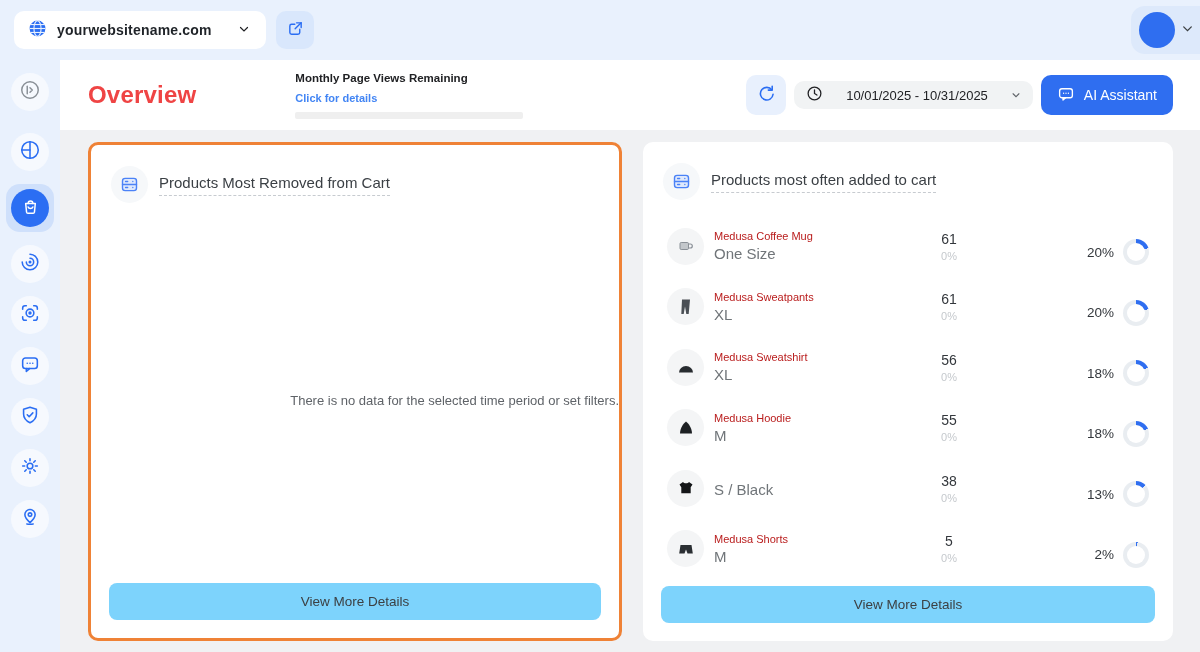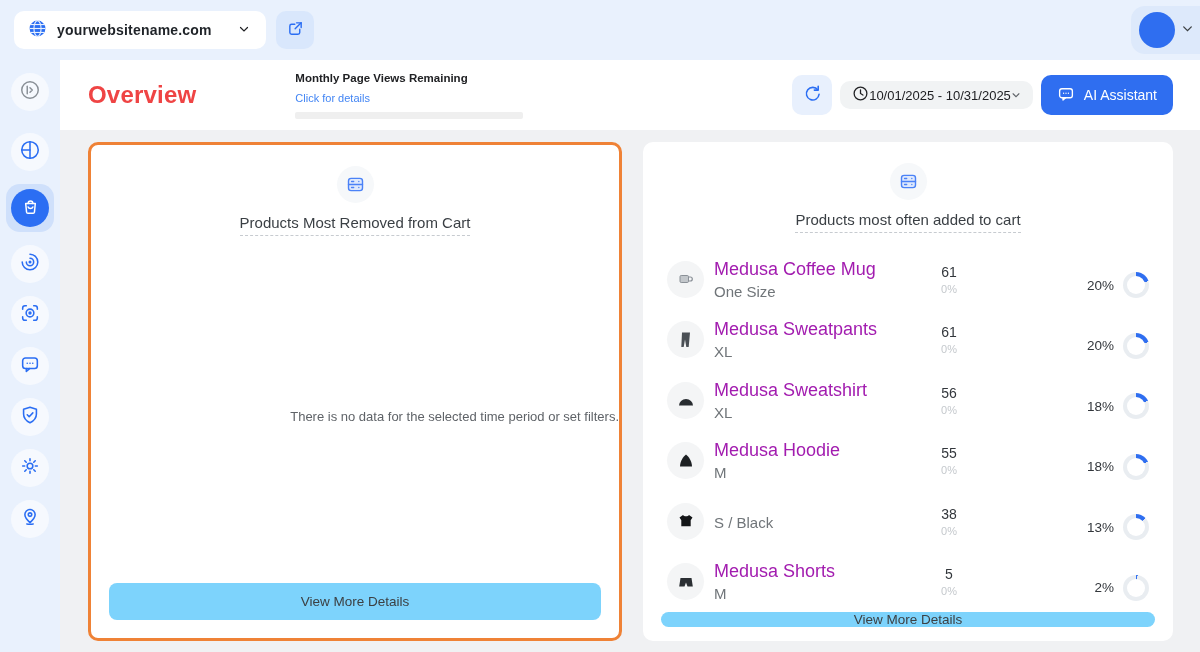--- a/index.html
+++ b/index.html
@@ -20,48 +20,48 @@
   .side-item.first { margin-bottom:22px; }
   .side-active-wrap { width:48px; height:48px; border-radius:14px; background:#cfe0fb; display:flex; align-items:center; justify-content:center; margin-bottom:13px; cursor:pointer; flex:0 0 auto; }
   .side-active { width:38px; height:38px; border-radius:50%; background:#2b6ef3; display:flex; align-items:center; justify-content:center; }
 
   
   .page-header { position:absolute; left:60px; top:60px; width:1140px; height:70px; background:#ffffff; display:flex; align-items:center; padding:0 27px 0 28px; }
   .page-title { font-size:24px; font-weight:700; color:#ef4444; letter-spacing:.2px; }
   .views-block { margin-left:99px; width:228px; }
   .views-top { display:flex; align-items:flex-start; gap:6px; }
   .views-label { font-size:11.5px; font-weight:700; color:#202124; white-space:nowrap; }
-  .views-link { font-size:11px; color:#4285f4; cursor:pointer; display:inline-block; margin-top:8px; }
+  .views-link { font-size:11px; color:#4285f4; cursor:pointer; display:inline-block; margin-top:8px;font-weight:bold; }
   .views-count { position:absolute; left:360px; top:82px; font-size:13px; color:#202124; white-space:nowrap; }
   .views-bar { margin-top:6px; width:228px; height:7px; border-radius:2px; background:#efefef; }
   .hdr-spacer { flex:1; }
   .refresh-btn { width:40px; height:40px; border-radius:10px; background:#e8f0fd; border:none; display:flex; align-items:center; justify-content:center; cursor:pointer; }
-  .date-pill { height:28px; background:#f1f3f4; border-radius:10px; display:flex; align-items:center; gap:0; padding:0 12px; margin-left:8px; cursor:pointer; }
+  .date-pill { height:28px; background:#f1f3f4; border-radius:10px; display:flex; align-items:center; gap:23px; padding:0 12px; margin-left:8px; cursor:pointer; }
   .date-pill .date-text { font-size:13px; color:#202124; }
   .ai-btn { height:40px; background:#2f6ef0; border:none; border-radius:10px; color:#fff; font-size:14px; font-family:inherit; display:flex; align-items:center; gap:9px; padding:0 16px; margin-left:8px; cursor:pointer; }
 
   
   .content { position:absolute; left:60px; top:130px; width:1140px; height:522px; background:#f0f1f3; display:flex; padding:12px 27px 11px 28px; gap:21px; }
   .card { background:#ffffff; border-radius:10px; display:flex; flex-direction:column; height:499px; }
   .card.left { width:534px; border:3px solid #ef8236; }
   .card.right { width:530px; }
-  .card-head { display:flex; align-items:center; gap:11px; padding:21px 20px 14px 20px;flex-direction:column; }
+  .card-head { display:flex; align-items:center; gap:11px; padding:21px 20px 14px 20px; }
   .card-icon-circle { width:37px; height:37px; border-radius:50%; background:#f6f8fa; display:flex; align-items:center; justify-content:center; flex:0 0 auto; }
   .card-title { font-size:15px; color:#3a3f44; border-bottom:1px dashed #c7cbd0; padding-bottom:4px; }
   .empty-zone { flex:1; display:flex; align-items:center; justify-content:flex-end; }
   .empty-text { font-size:13px; color:#5f6368; }
   .view-more { margin:0 18px 18px 18px; height:37px; background:#7dd3fc; border:none; border-radius:8px; font-size:13.5px; color:#3c4043; font-family:inherit; cursor:pointer; }
   .card .spacer { flex:1; }
 
   
   .rows { padding:2px 0 0 0; }
   .prow { display:flex; align-items:center; height:60.5px; padding:0 24px 0 24px; cursor:pointer; }
   .thumb { width:37px; height:37px; border-radius:50%; background:#f4f5f6; display:flex; align-items:center; justify-content:center; flex:0 0 auto; }
   .pinfo { margin-left:10px; width:205px; }
-  .pname { font-size:18px; color:#a21caf; }
+  .pname { font-size:11px; color:#b91c1c; }
   .pvariant { font-size:15px; color:#707579; margin-top:3px; }
   .pcount { width:60px; text-align:center; }
   .pcount .num { font-size:14px; color:#33373c; }
   .pcount .sub { font-size:11px; color:#c5c9cd; margin-top:3px; }
   .ppct-wrap { flex:1; display:flex; align-items:center; justify-content:flex-end; gap:9px;margin-top:12px; }
   .ppct { font-size:13.5px; color:#33373c; }
   .donut { width:26px; height:26px; border-radius:50%; position:relative; }
   .donut::before { content:""; position:absolute; inset:4px; border-radius:50%; background:#ffffff; }
 </style>
 </head>

